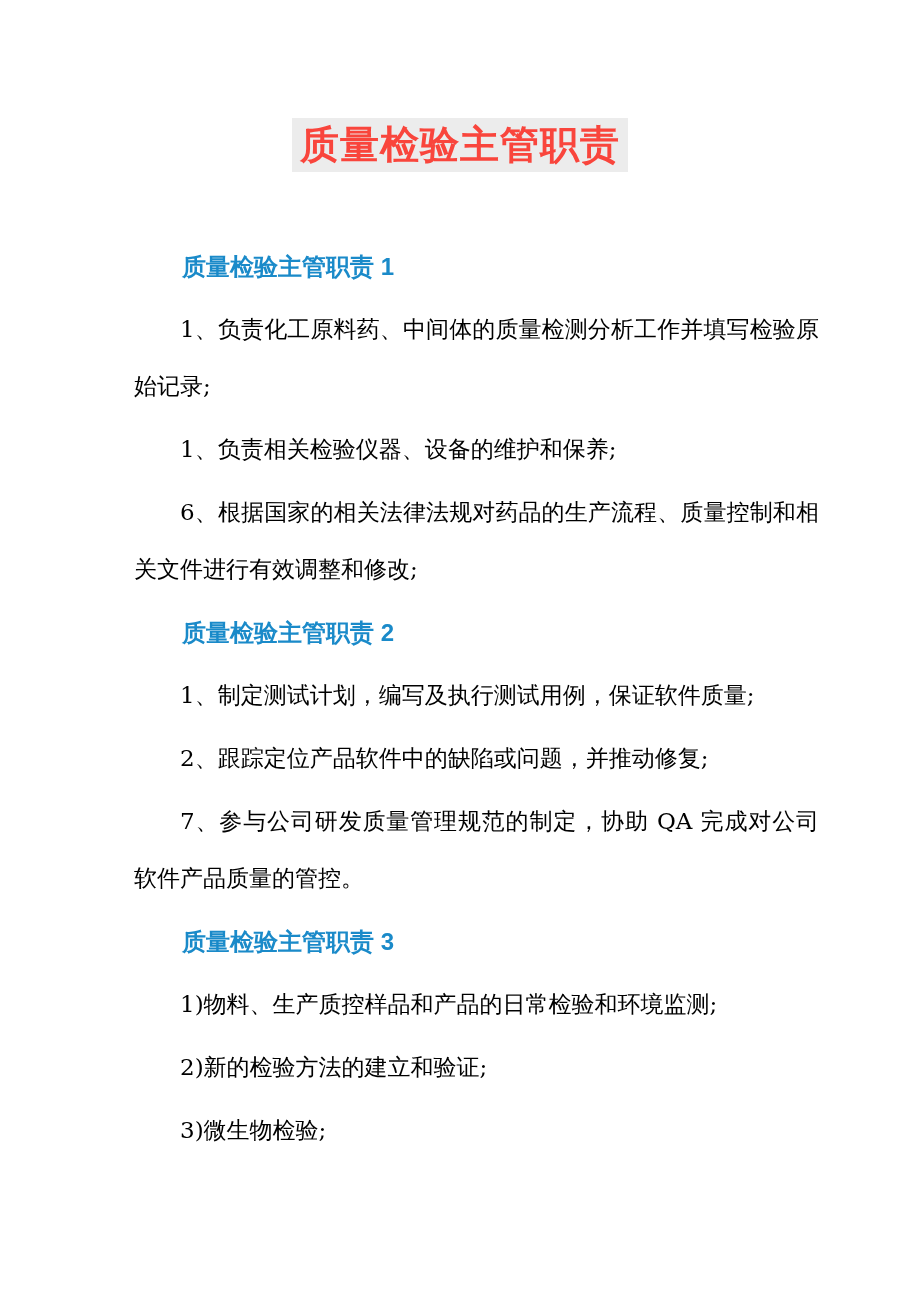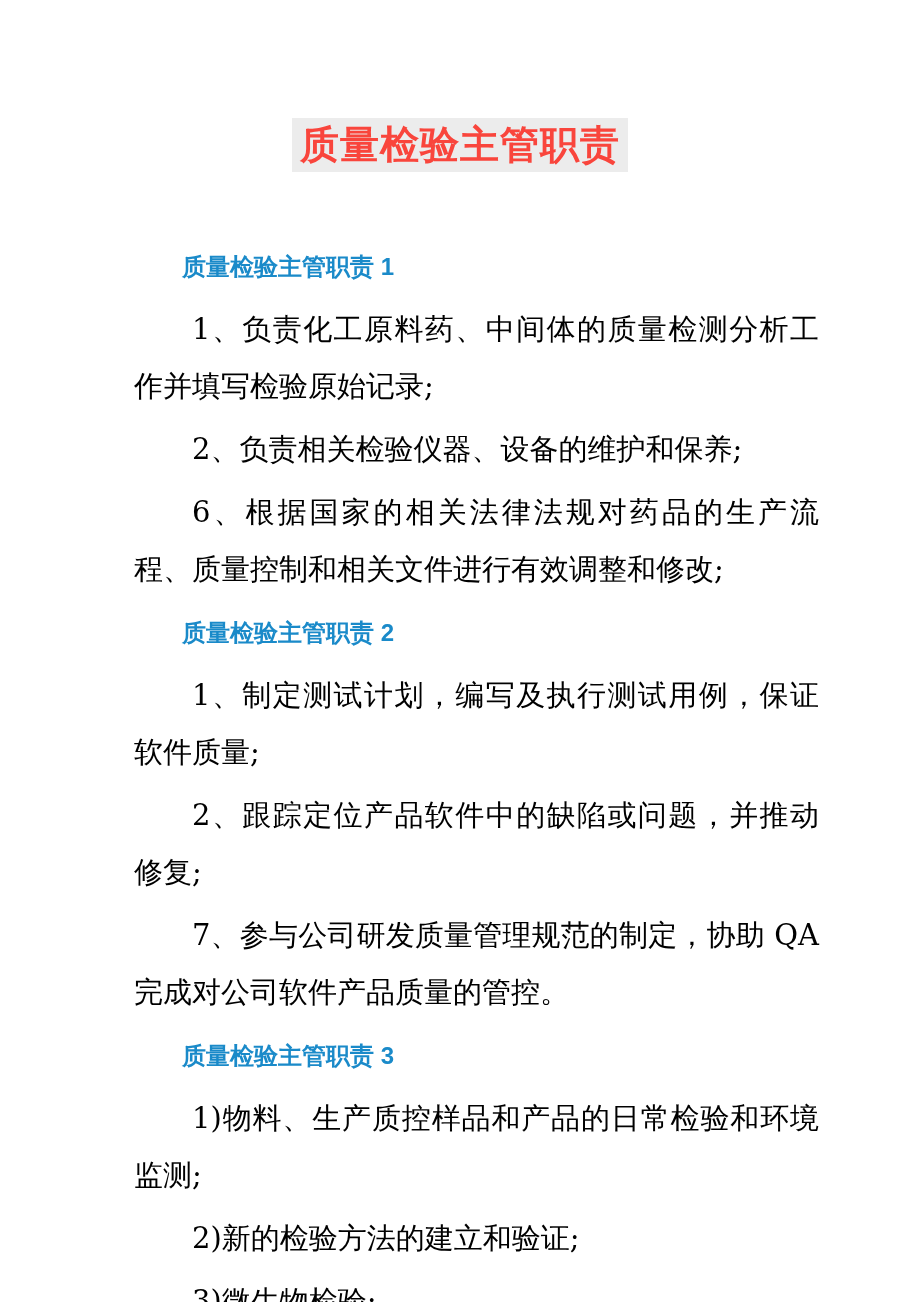--- a/index.html
+++ b/index.html
@@ -44,41 +44,41 @@
     font-family: "Liberation Sans", "DejaVu Sans", sans-serif;
     font-weight: bold;
     font-size: 24px;
     line-height: 57px;
     text-indent: 2em;
     margin: 0 0 6px 0;
   }
   .body-para {
     color: var(--body-text);
     font-family: "DejaVu Serif", "Liberation Serif", serif;
-    font-size: 29px;
+    font-size: 23px;
     line-height: 57px;
     text-indent: 2em;
     text-align: justify;
     margin: 0 0 6px 0;
   }
 </style>
 </head>
 <body>
 
 <div class="page">
 
   <div class="title-wrap">
     <span class="doc-title">质量检验主管职责</span>
   </div>
 
   <div class="content">
 
     <h2 class="sec-heading">质量检验主管职责 1</h2>
     <p class="body-para">1、负责化工原料药、中间体的质量检测分析工作并填写检验原始记录;</p>
-    <p class="body-para">2、负责相关检验仪器、设备的维护和保养;</p>
+    <p class="body-para">1、负责相关检验仪器、设备的维护和保养;</p>
     <p class="body-para">6、根据国家的相关法律法规对药品的生产流程、质量控制和相关文件进行有效调整和修改;</p>
 
     <h2 class="sec-heading">质量检验主管职责 2</h2>
     <p class="body-para">1、制定测试计划，编写及执行测试用例，保证软件质量;</p>
     <p class="body-para">2、跟踪定位产品软件中的缺陷或问题，并推动修复;</p>
     <p class="body-para">7、参与公司研发质量管理规范的制定，协助 QA 完成对公司软件产品质量的管控。</p>
 
     <h2 class="sec-heading">质量检验主管职责 3</h2>
     <p class="body-para">1)物料、生产质控样品和产品的日常检验和环境监测;</p>
     <p class="body-para">2)新的检验方法的建立和验证;</p>

